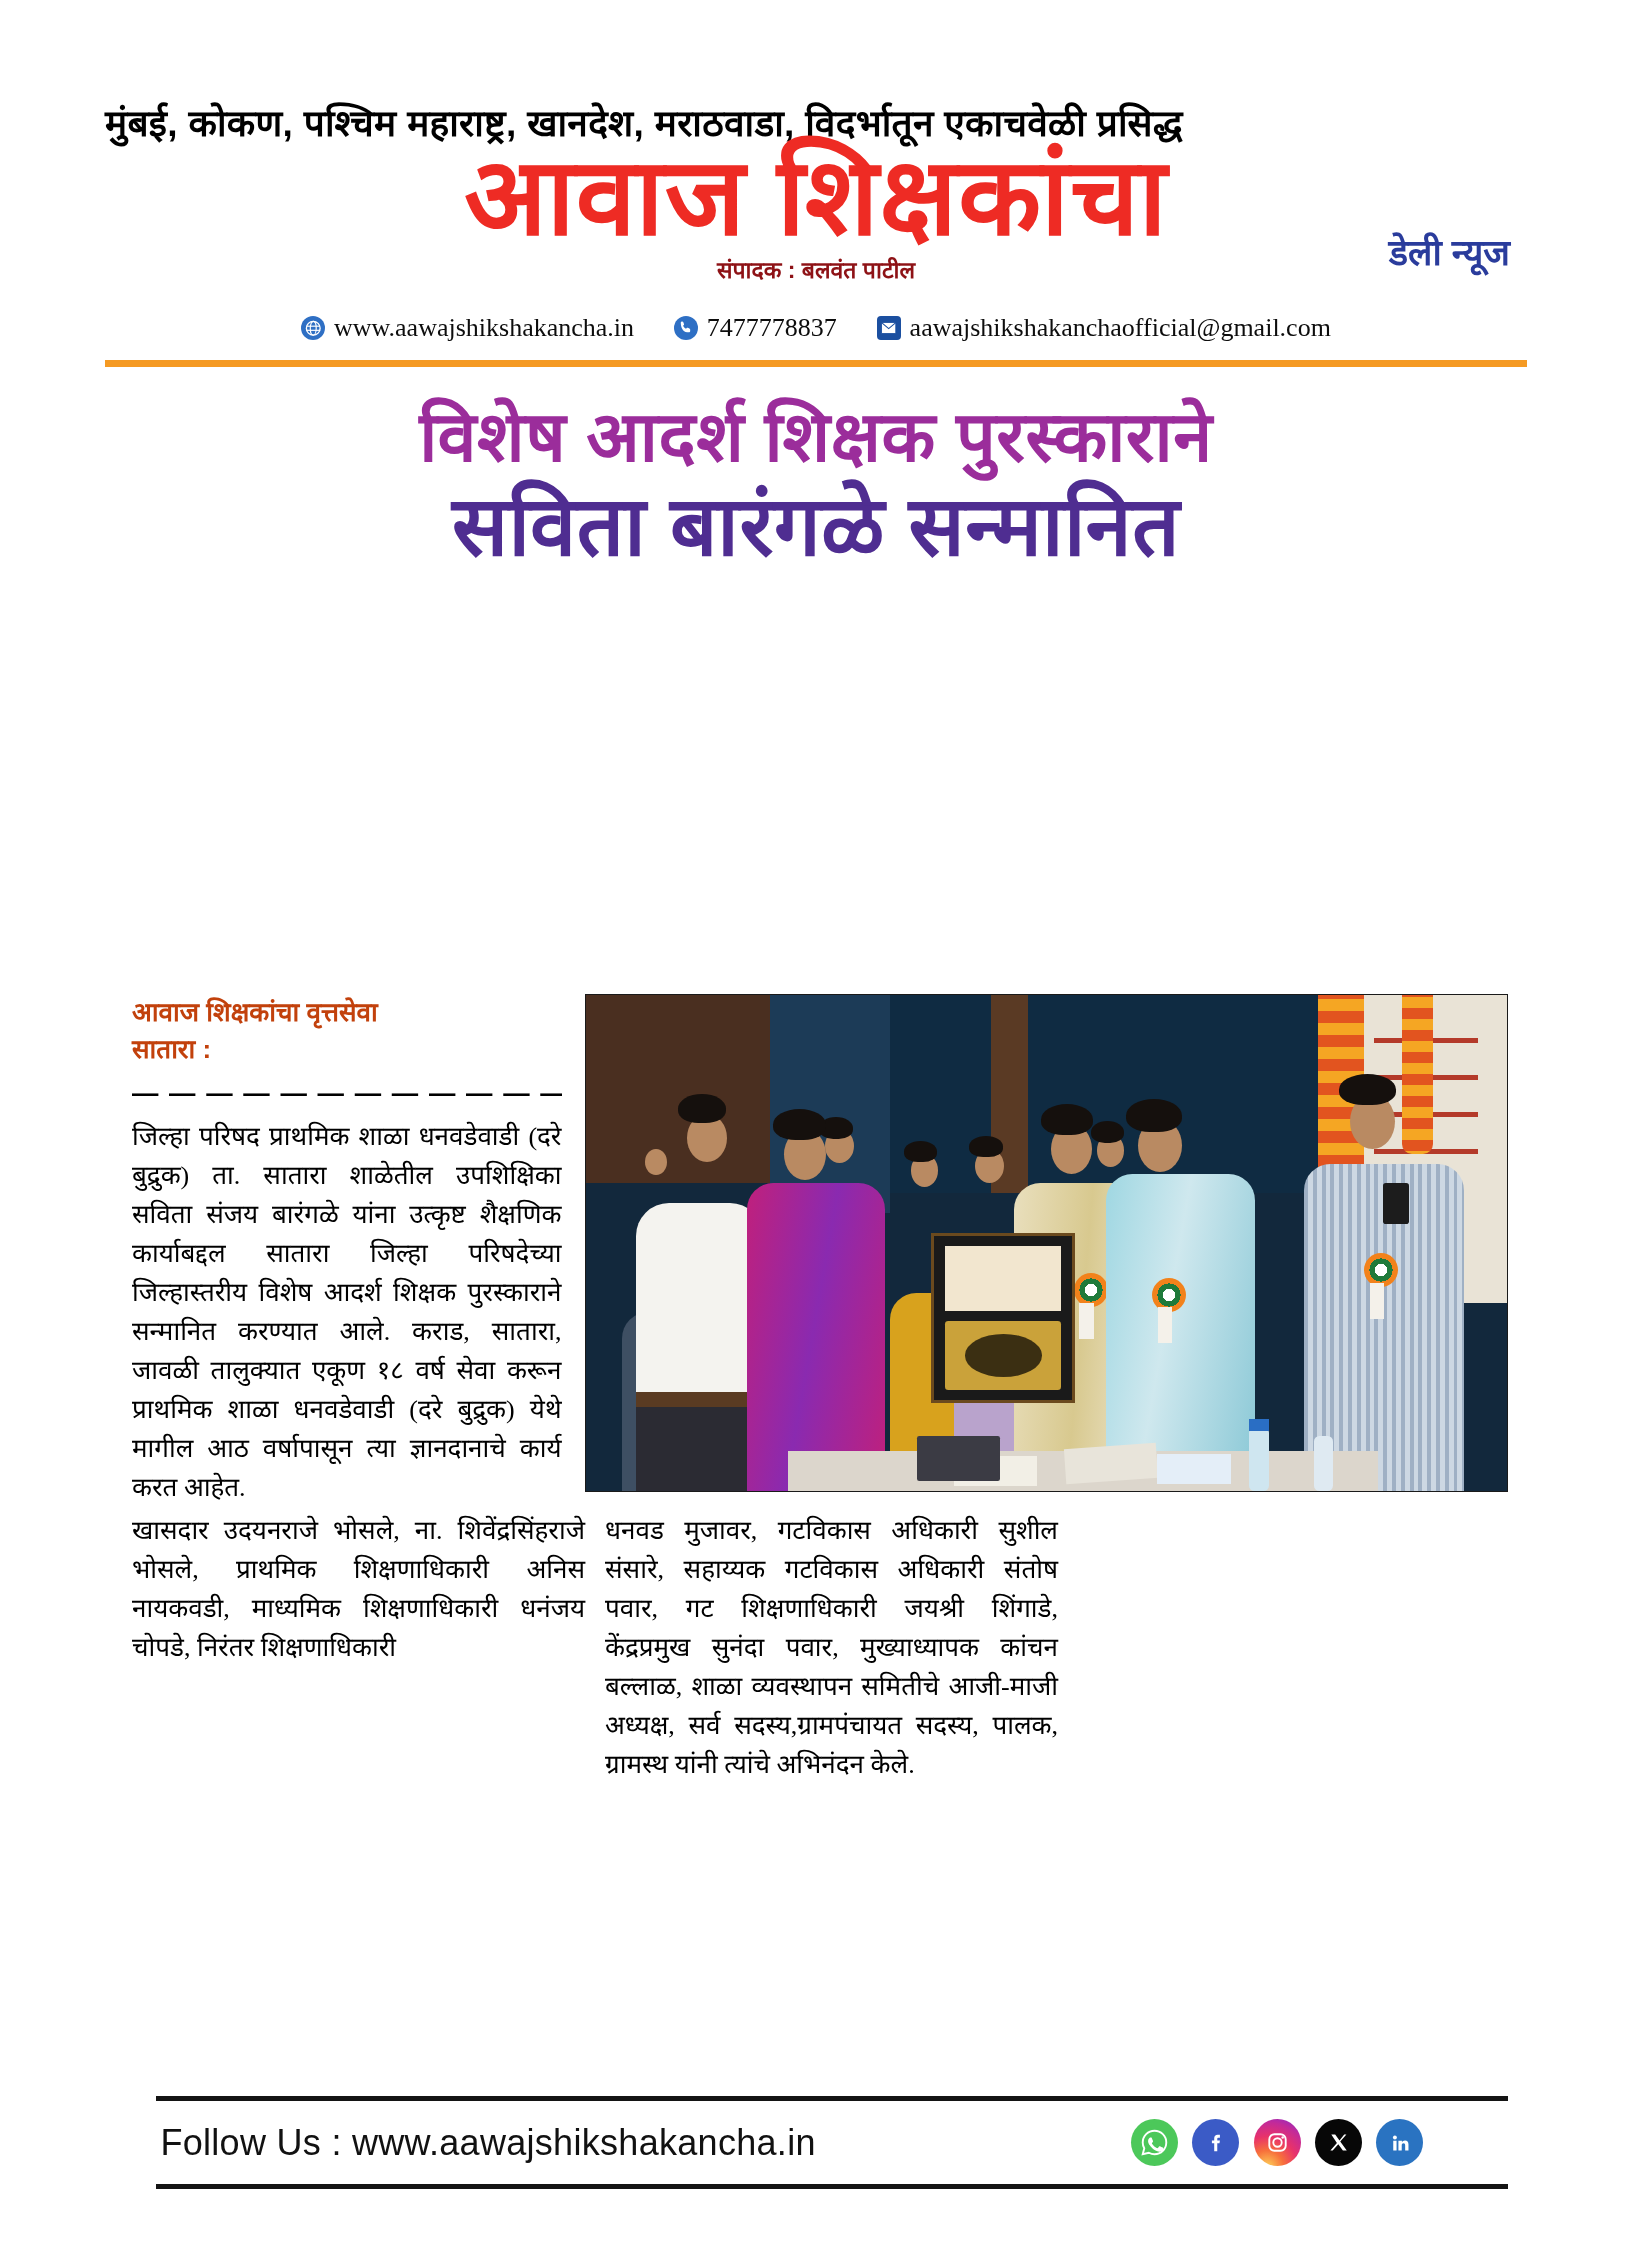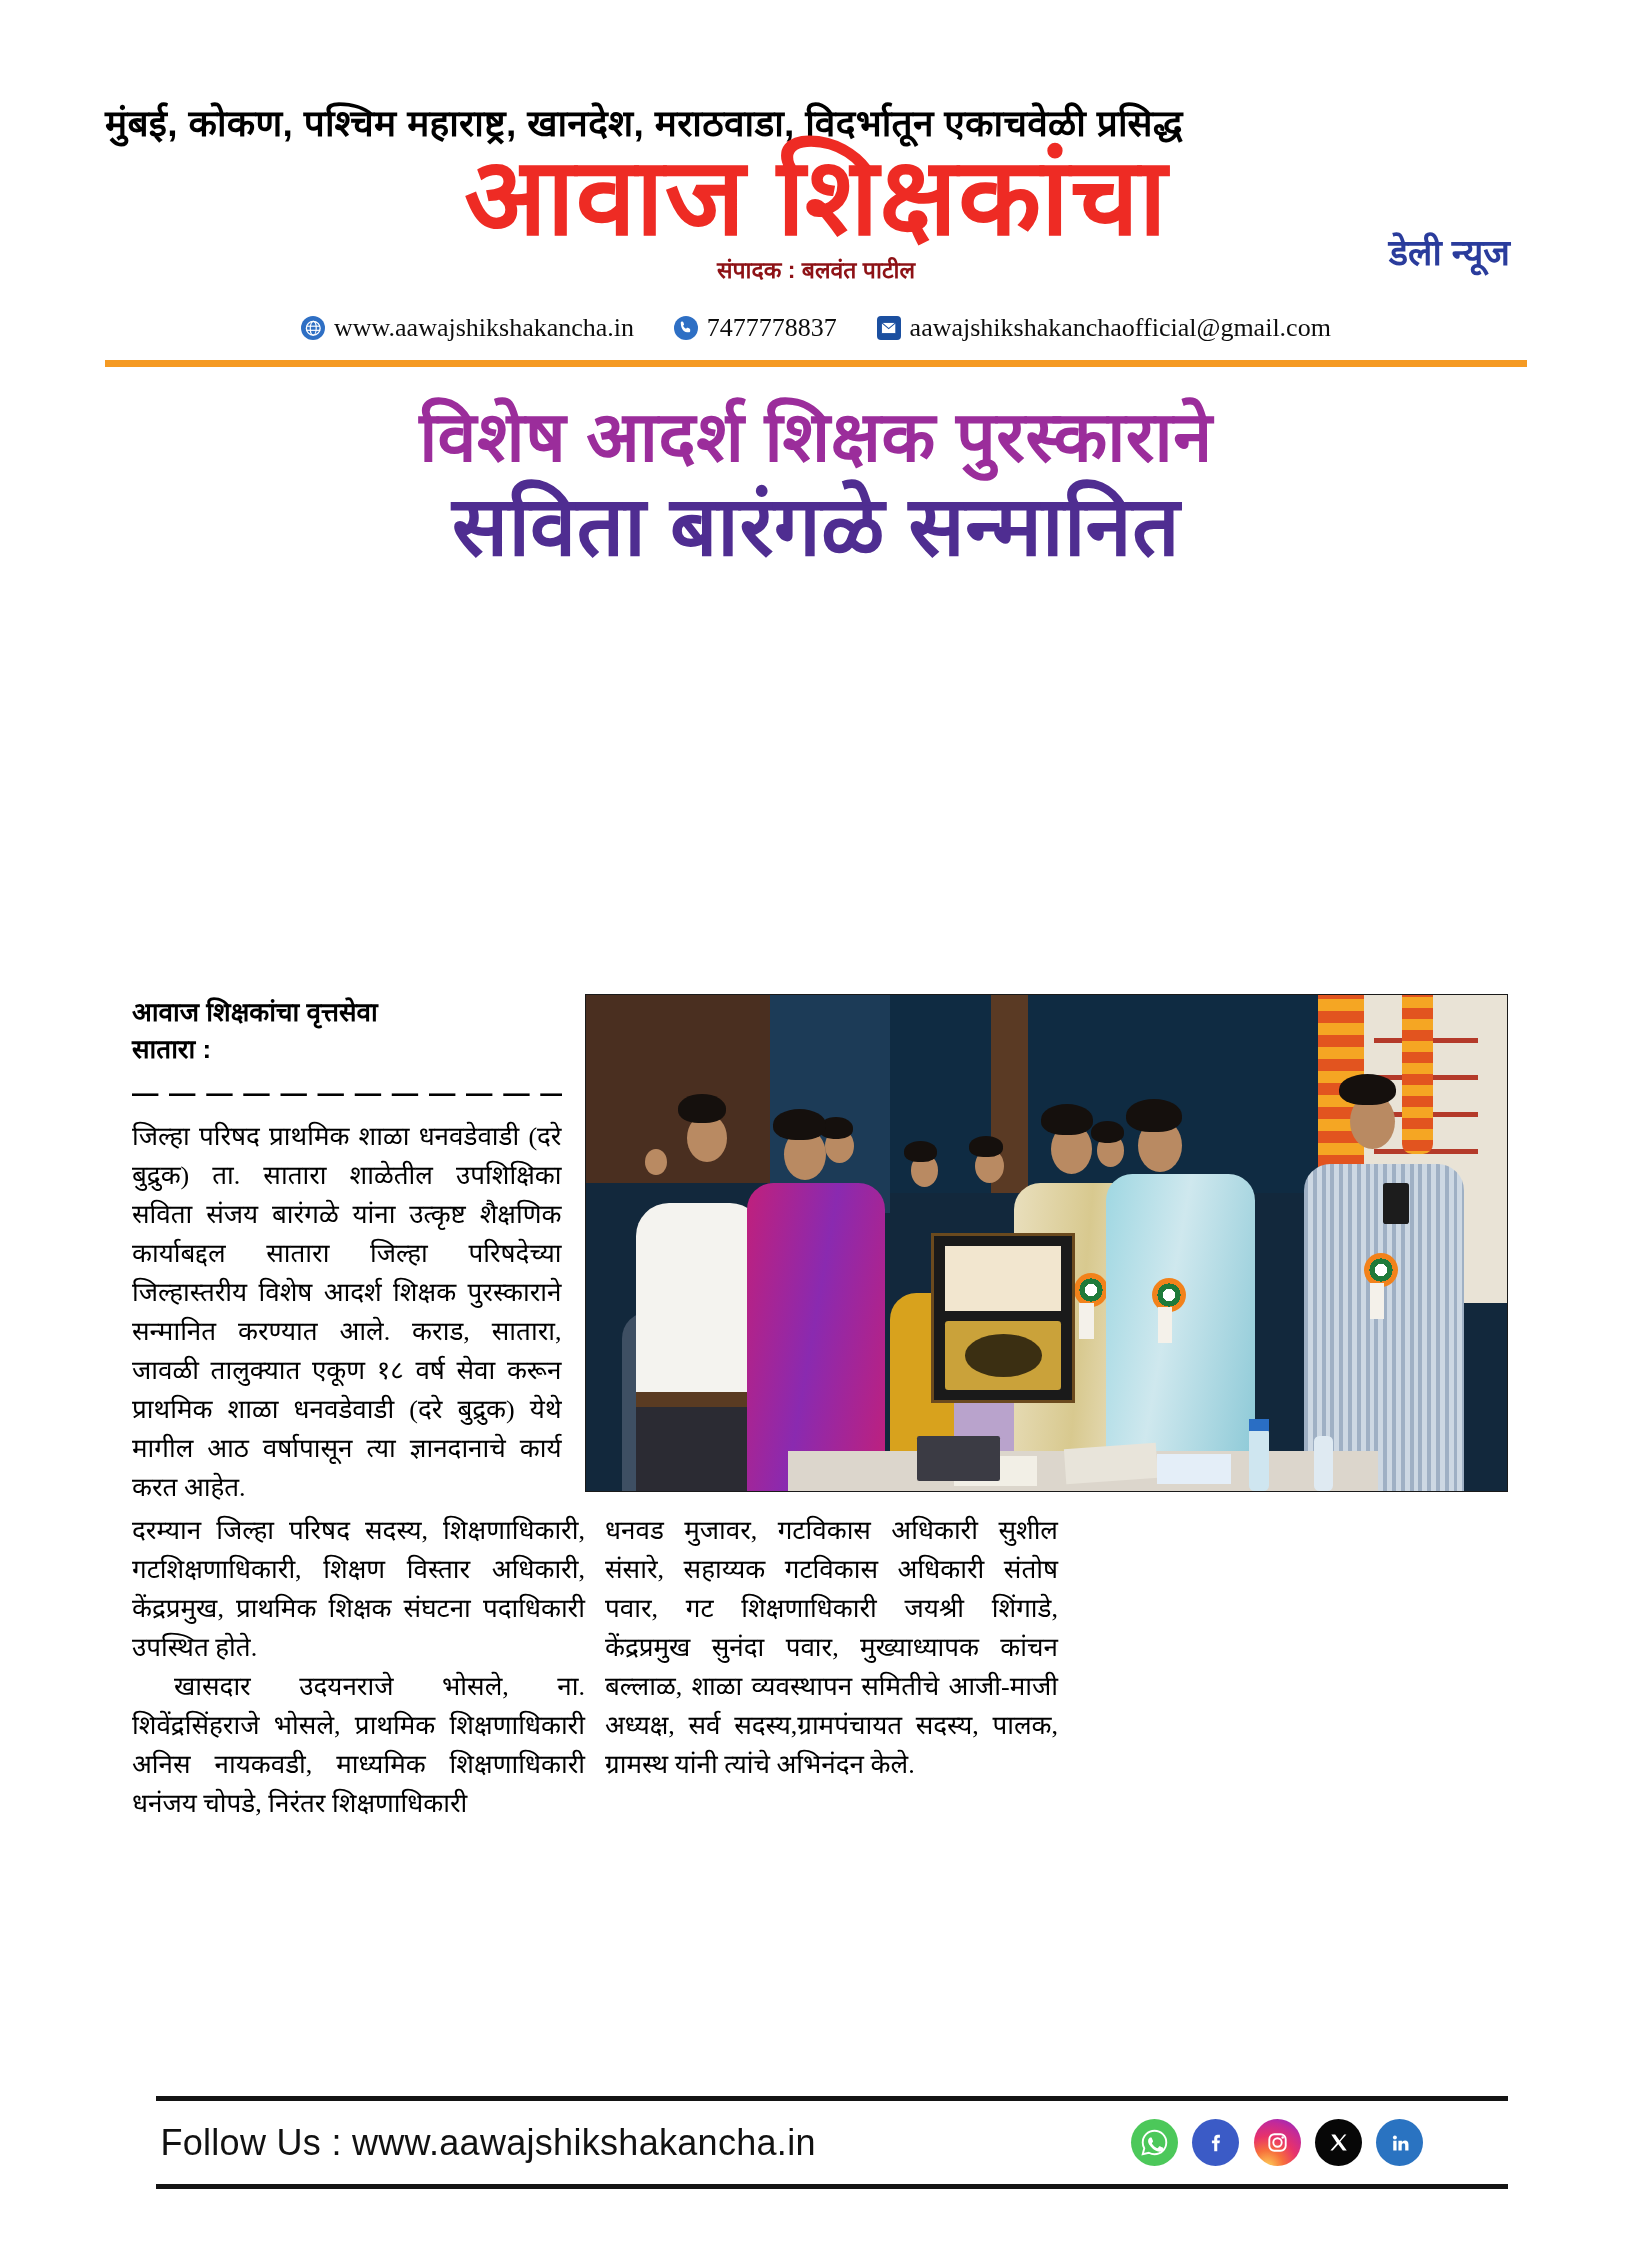--- a/index.html
+++ b/index.html
@@ -143,21 +143,21 @@
     width: 446px;
     flex: 0 0 446px;
     padding-right: 16.5px;
     box-sizing: border-box;
   }
   .byline {
     font-family: "Liberation Sans", "DejaVu Sans", sans-serif;
     font-weight: 700;
     font-size: 26px;
     line-height: 1.42;
-    color: #000000;
+    color: #c2410c;
   }
   .dashes {
     margin: 12px 0 11px 0;
     font-family: "Liberation Sans", "DejaVu Sans", sans-serif;
     font-weight: 700;
     font-size: 26.4px;
     letter-spacing: 1.7px;
     color: #000;
     line-height: 1;
     white-space: nowrap;
@@ -404,21 +404,20 @@
         <div class="ph-doc" style="left:62%; bottom:1.5%; width:8%; height:6%; background:#e4eef8;"></div>
         <div style="position:absolute; left:36%; bottom:2%; width:9%; height:9%; background:#3b3b44; border-radius:2.2px;"></div>
         <div class="bottle" style="left:72%; bottom:0; width:20px; height:13%;"></div>
         <div class="bottle-cap" style="left:72%; bottom:12%; width:20px; height:2.5%;"></div>
         <div class="bottle" style="left:79%; bottom:0; width:19px; height:11%; background:#dfeaf2;"></div>
       </div>
     </div>
 
     <div class="cols-3">
       <div class="col c2">
-        <p class="para">दरम्यान जिल्हा परिषद सदस्य, शिक्षणाधिकारी, गटशिक्षणाधिकारी, शिक्षण विस्तार अधिकारी, केंद्रप्रमुख, प्राथमिक शिक्षक संघटना पदाधिकारी उपस्थित होते.</p>
         <p class="para">खासदार उदयनराजे भोसले, ना. शिवेंद्रसिंहराजे भोसले, प्राथमिक शिक्षणाधिकारी अनिस नायकवडी, माध्यमिक शिक्षणाधिकारी धनंजय चोपडे, निरंतर शिक्षणाधिकारी</p>
       </div>
       <div class="col c3">
         <p class="para">धनवड मुजावर, गटविकास अधिकारी सुशील संसारे, सहाय्यक गटविकास अधिकारी संतोष पवार, गट शिक्षणाधिकारी जयश्री शिंगाडे, केंद्रप्रमुख सुनंदा पवार, मुख्याध्यापक कांचन बल्लाळ, शाळा व्यवस्थापन समितीचे आजी-माजी अध्यक्ष, सर्व सदस्य,ग्रामपंचायत सदस्य, पालक, ग्रामस्थ यांनी त्यांचे अभिनंदन केले.</p>
       </div>
     </div>
   </div>
 
   <div class="footer">
     <div class="f-rule"></div>

